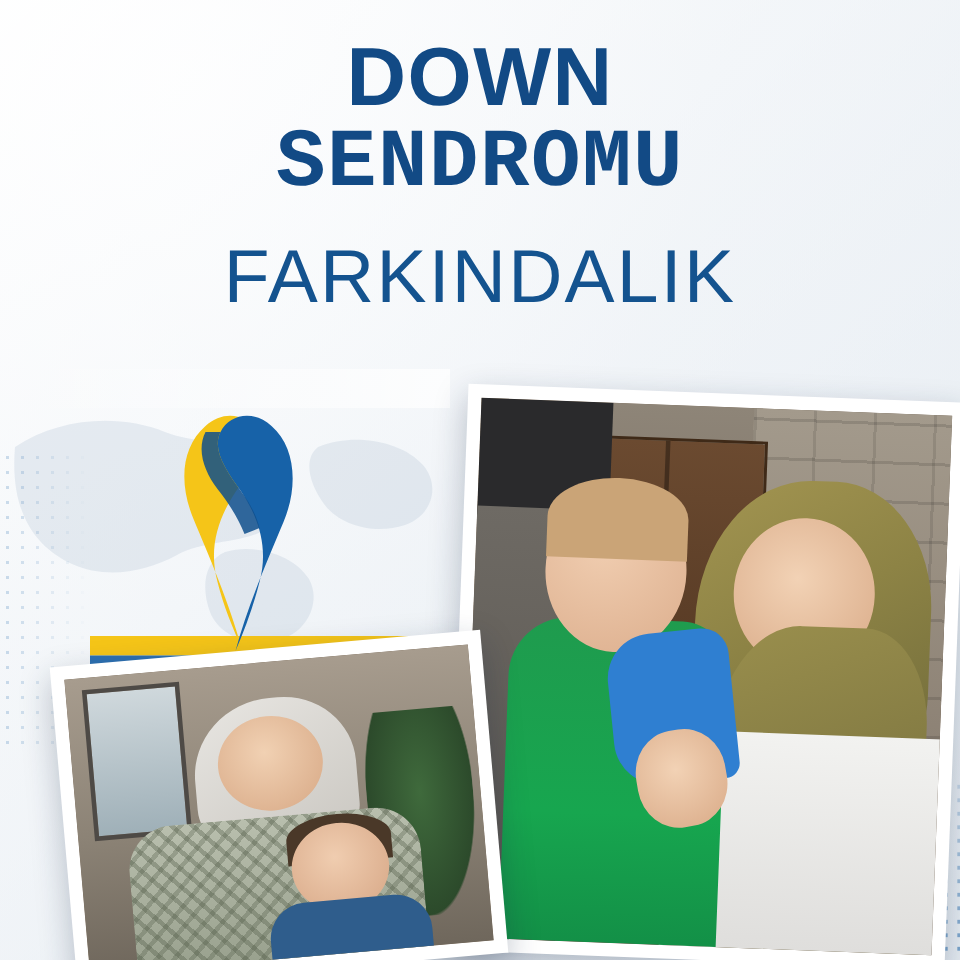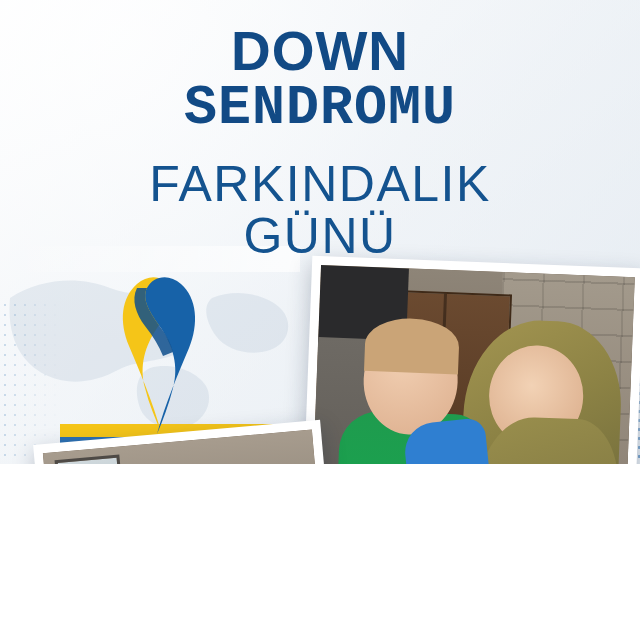--- a/index.html
+++ b/index.html
@@ -6,21 +6,21 @@
     margin: 0;
     padding: 0;
     background: #ffffff;
   }
   body {
     font-family: "Liberation Sans", sans-serif;
   }
   .poster {
     position: relative;
     width: 640px;
-    height: 464px;
+    height: 640px;
     overflow: hidden;
     background: #fdba74;
   }
   
   .bg-wash {
     position: absolute;
     inset: 0;
     background:
       radial-gradient(circle at 18% 8%, #ffffff 0%, #f2f5f8 45%, #eef2f6 100%);
   }
@@ -400,21 +400,20 @@
       <path d="M212,40 C236,30 268,36 282,52 C294,66 288,86 270,92 C250,99 226,92 216,78 C206,64 202,48 212,40 Z"></path>
     </g>
   </svg>
 
   <div class="halftone-left"></div>
 
   <div class="title-block">
     <h1 class="line1">DOWN</h1>
     <h1 class="line2">SENDROMU</h1>
     <h2 class="line3">FARKINDALIK</h2>
-    <h2 class="line4">GÜNÜ</h2>
   </div>
 
   <div class="brush"></div>
 
   <div class="ribbon-wrap">
     <svg viewBox="0 0 110 175" width="110" height="175">
       <path d="M56,170 C48,140 34,108 24,84 C14,60 16,36 32,22 C44,11 60,14 66,26 C72,38 62,52 52,66 C40,84 34,104 40,126 C44,142 50,156 56,170 Z" fill="#f5c518"></path>
       <path d="M52,172 C60,142 74,110 84,86 C94,62 92,36 76,22 C64,11 48,14 42,26 C36,38 46,52 56,66 C68,84 74,104 68,126 C64,142 58,158 52,172 Z" fill="#1762a8"></path>
       <path d="M42,26 C36,38 46,52 56,66 C62,74 66,82 68,90 L58,94 C54,84 48,74 40,64 C31,52 26,38 32,26 Z" fill="#0f4f8c" opacity="0.85"></path>
     </svg>

